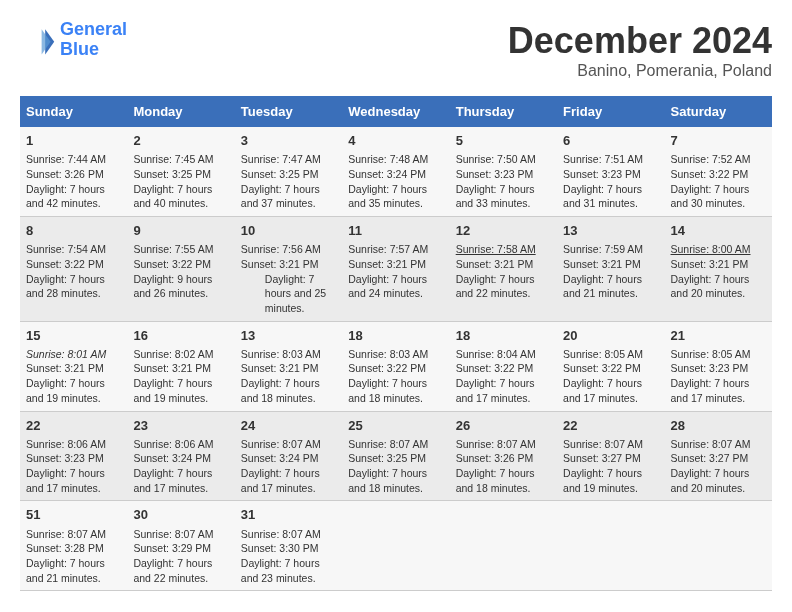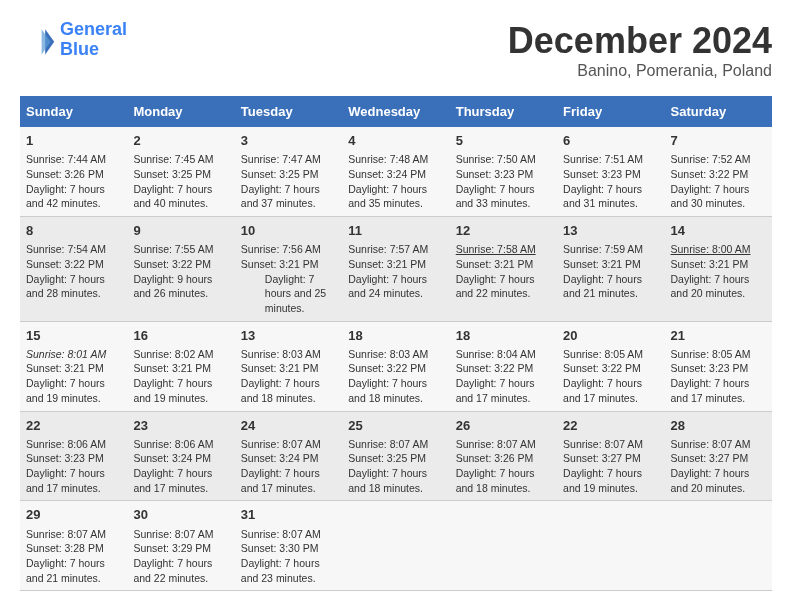--- a/index.html
+++ b/index.html
@@ -296,21 +296,21 @@
         </td>
         <td>
           <span class="day-num">28</span>
           <span style="display: block;">Sunrise: 8:07 AM</span>
           <span style="display: block;">Sunset: 3:27 PM</span>
           <span style="display: block;">Daylight: 7 hours and 20 minutes.</span>
         </td>
       </tr>
       <tr class="week-5">
         <td>
-          <span class="day-num">29</span>
+          <span class="day-num">51</span>
           <span style="display: block;">Sunrise: 8:07 AM</span>
           <span style="display: block;">Sunset: 3:28 PM</span>
           <span style="display: block;">Daylight: 7 hours and 21 minutes.</span>
         </td>
         <td>
           <span class="day-num">30</span>
           <span style="display: block;">Sunrise: 8:07 AM</span>
           <span style="display: block;">Sunset: 3:29 PM</span>
           <span style="display: block;">Daylight: 7 hours and 22 minutes.</span>
         </td>

